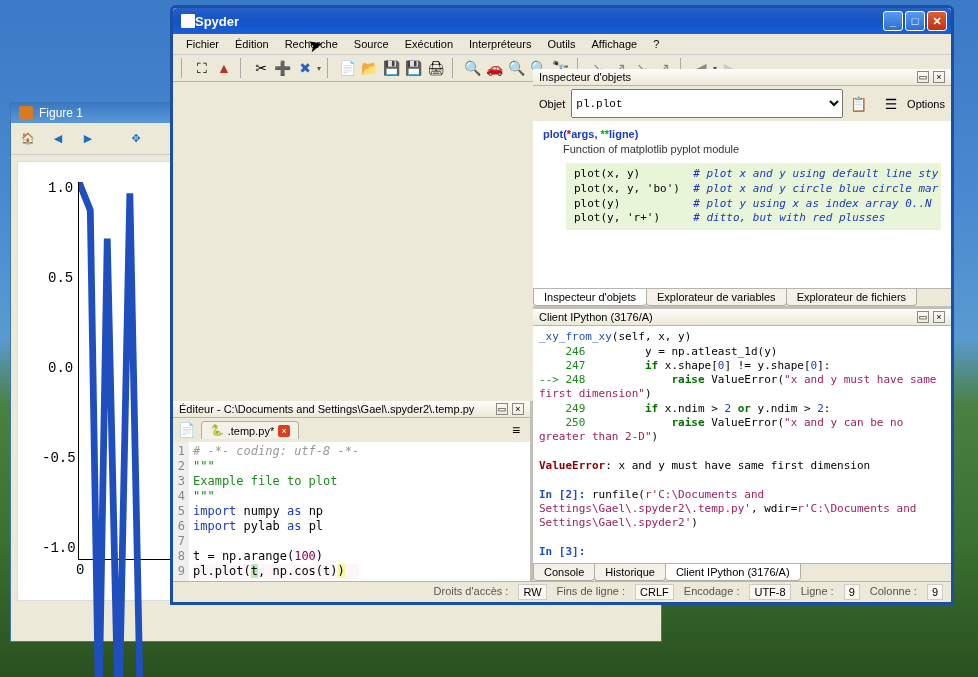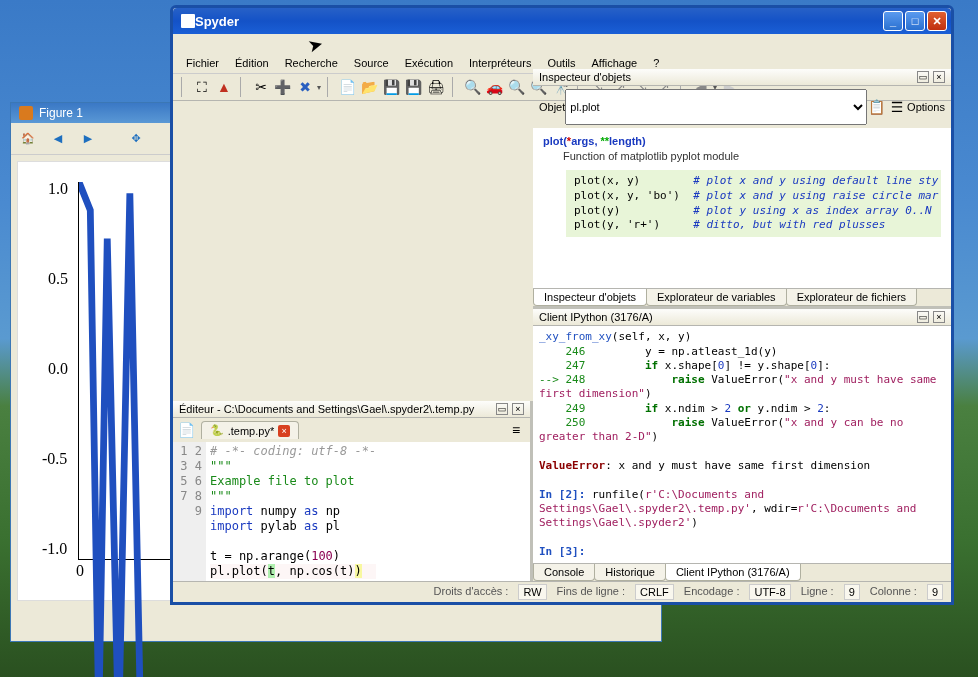--- a/index.html
+++ b/index.html
@@ -47,21 +47,21 @@
   border: 1px solid #ddd;
 }
 .plot-area {
   position: absolute;
   left: 60px; top: 20px;
   right: 10px; bottom: 40px;
   border-left: 1px solid #000;
   border-bottom: 1px solid #000;
 }
 .plot-area svg { position:absolute; inset:0; }
-.axis-label { position: absolute; font-size: 16px; color: #000; font-family: Liberation Serif, serif; }
+.axis-label { position: absolute; font-size: 14px; color: #000; font-family: Liberation Mono, monospace; }
 
 
 .spyder-window {
   position: absolute;
   top: 5px; left: 170px;
   width: 784px; height: 600px;
   background: #ece9d8;
   border: 3px solid #1a4fa6;
   border-radius: 6px 6px 0 0;
   display: flex;
@@ -94,21 +94,21 @@
 }
 .winbtn.close { background: linear-gradient(180deg, #e06030 0%, #c03010 100%); }
 
 .menubar {
   background: #ece9d8;
   display: flex;
   gap: 2px;
   padding: 2px 6px;
   border-bottom: 1px solid #ccc;
 }
-.menubar span { padding: 2px 7px; cursor: pointer; margin-top: 19px; }
+.menubar span { padding: 2px 7px; cursor: pointer; }
 
 .toolbar {
   background: #ece9d8;
   display: flex;
   gap: 2px;
   padding: 3px 4px;
   border-bottom: 1px solid #b5b5b0;
   align-items: center;
 }
 .toolbar .sep { width: 5px; border-left: 1px solid #aaa; height: 20px; margin: 0 4px; }
@@ -157,21 +157,21 @@
 .code-area {
   flex: 1;
   background: #fff;
   font-family: "Consolas", monospace;
   font-size: 12px;
   display: flex;
   overflow: hidden;
 }
 .gutter {
   background: #efefef;
-  width: 33px;
+  width: 16px;
   color: #888;
   text-align: right;
   padding: 2px 4px 2px 2px;
   line-height: 15px;
 }
 .code-lines { padding: 2px 4px; line-height: 15px; white-space: pre; }
 .c-comment { color: #999; font-style: italic; }
 .c-str { color: #1a8a1a; }
 .c-kw { color: #1a3ac0; }
 .c-mod { color: #000; }
@@ -199,23 +199,24 @@
 .inspector {
   flex: 0 0 240px;
   display: flex;
   flex-direction: column;
   border-bottom: 3px solid #c0c0b8;
   min-height: 0;
 }
 .inspector-toolbar {
   padding: 3px 6px;
   display: flex;
-  align-items: center;
-}
-.inspector-toolbar select { flex: 1; height: 36px; font-size: 11px; }
+  gap: 6px;
+  align-items: center;
+}
+.inspector-toolbar select { flex: 1; height: 29px; font-size: 11px; font-family: Liberation Mono, monospace; }
 .doc-area {
   flex: 1;
   background: #fff;
   padding: 6px 10px;
   font-size: 11px;
   line-height: 1.35;
   overflow: auto;
   font-family: "Verdana", sans-serif;
 }
 .doc-area .sig { color: #1a3ac0; font-weight: bold; }
@@ -422,25 +423,25 @@
           <span>Objet</span>
           <select>
             <option>pl.plot</option>
           </select>
           <span class="tbicon">📋</span>
           <span class="sep"></span>
           <span class="tbicon">☰</span>
           <span>Options</span>
         </div>
         <div class="doc-area">
-          <div class="sig"><span>plot</span>(<span class="star">*</span><span>args</span>, <span class="star2">**</span><span>length</span>)</div>
+          <div class="sig"><span>plot</span>(<span class="star">*</span><span>args</span>, <span class="star2">**</span><span>ligne</span>)</div>
           <div class="desc-sub">Function of matplotlib pyplot module</div>
           <div class="code-ex">
             <div><span>plot(x, y)</span>&nbsp;&nbsp;&nbsp;&nbsp;&nbsp;&nbsp;&nbsp;&nbsp;<span class="cmt"># plot x and y using default line sty</span></div>
-            <div><span>plot(x, y, 'bo')</span>&nbsp;&nbsp;<span class="cmt"># plot x and y using raise circle mar</span></div>
+            <div><span>plot(x, y, 'bo')</span>&nbsp;&nbsp;<span class="cmt"># plot x and y circle blue circle mar</span></div>
             <div><span>plot(y)</span>&nbsp;&nbsp;&nbsp;&nbsp;&nbsp;&nbsp;&nbsp;&nbsp;&nbsp;&nbsp;&nbsp;<span class="cmt"># plot y using x as index array 0..N</span></div>
             <div><span>plot(y, 'r+')</span>&nbsp;&nbsp;&nbsp;&nbsp;&nbsp;<span class="cmt"># ditto, but with red plusses</span></div>
           </div>
         </div>
         <div class="inspector-tabs">
           <div class="insp-tab active">Inspecteur d'objets</div>
           <div class="insp-tab">Explorateur de variables</div>
           <div class="insp-tab">Explorateur de fichiers</div>
         </div>
       </div>

